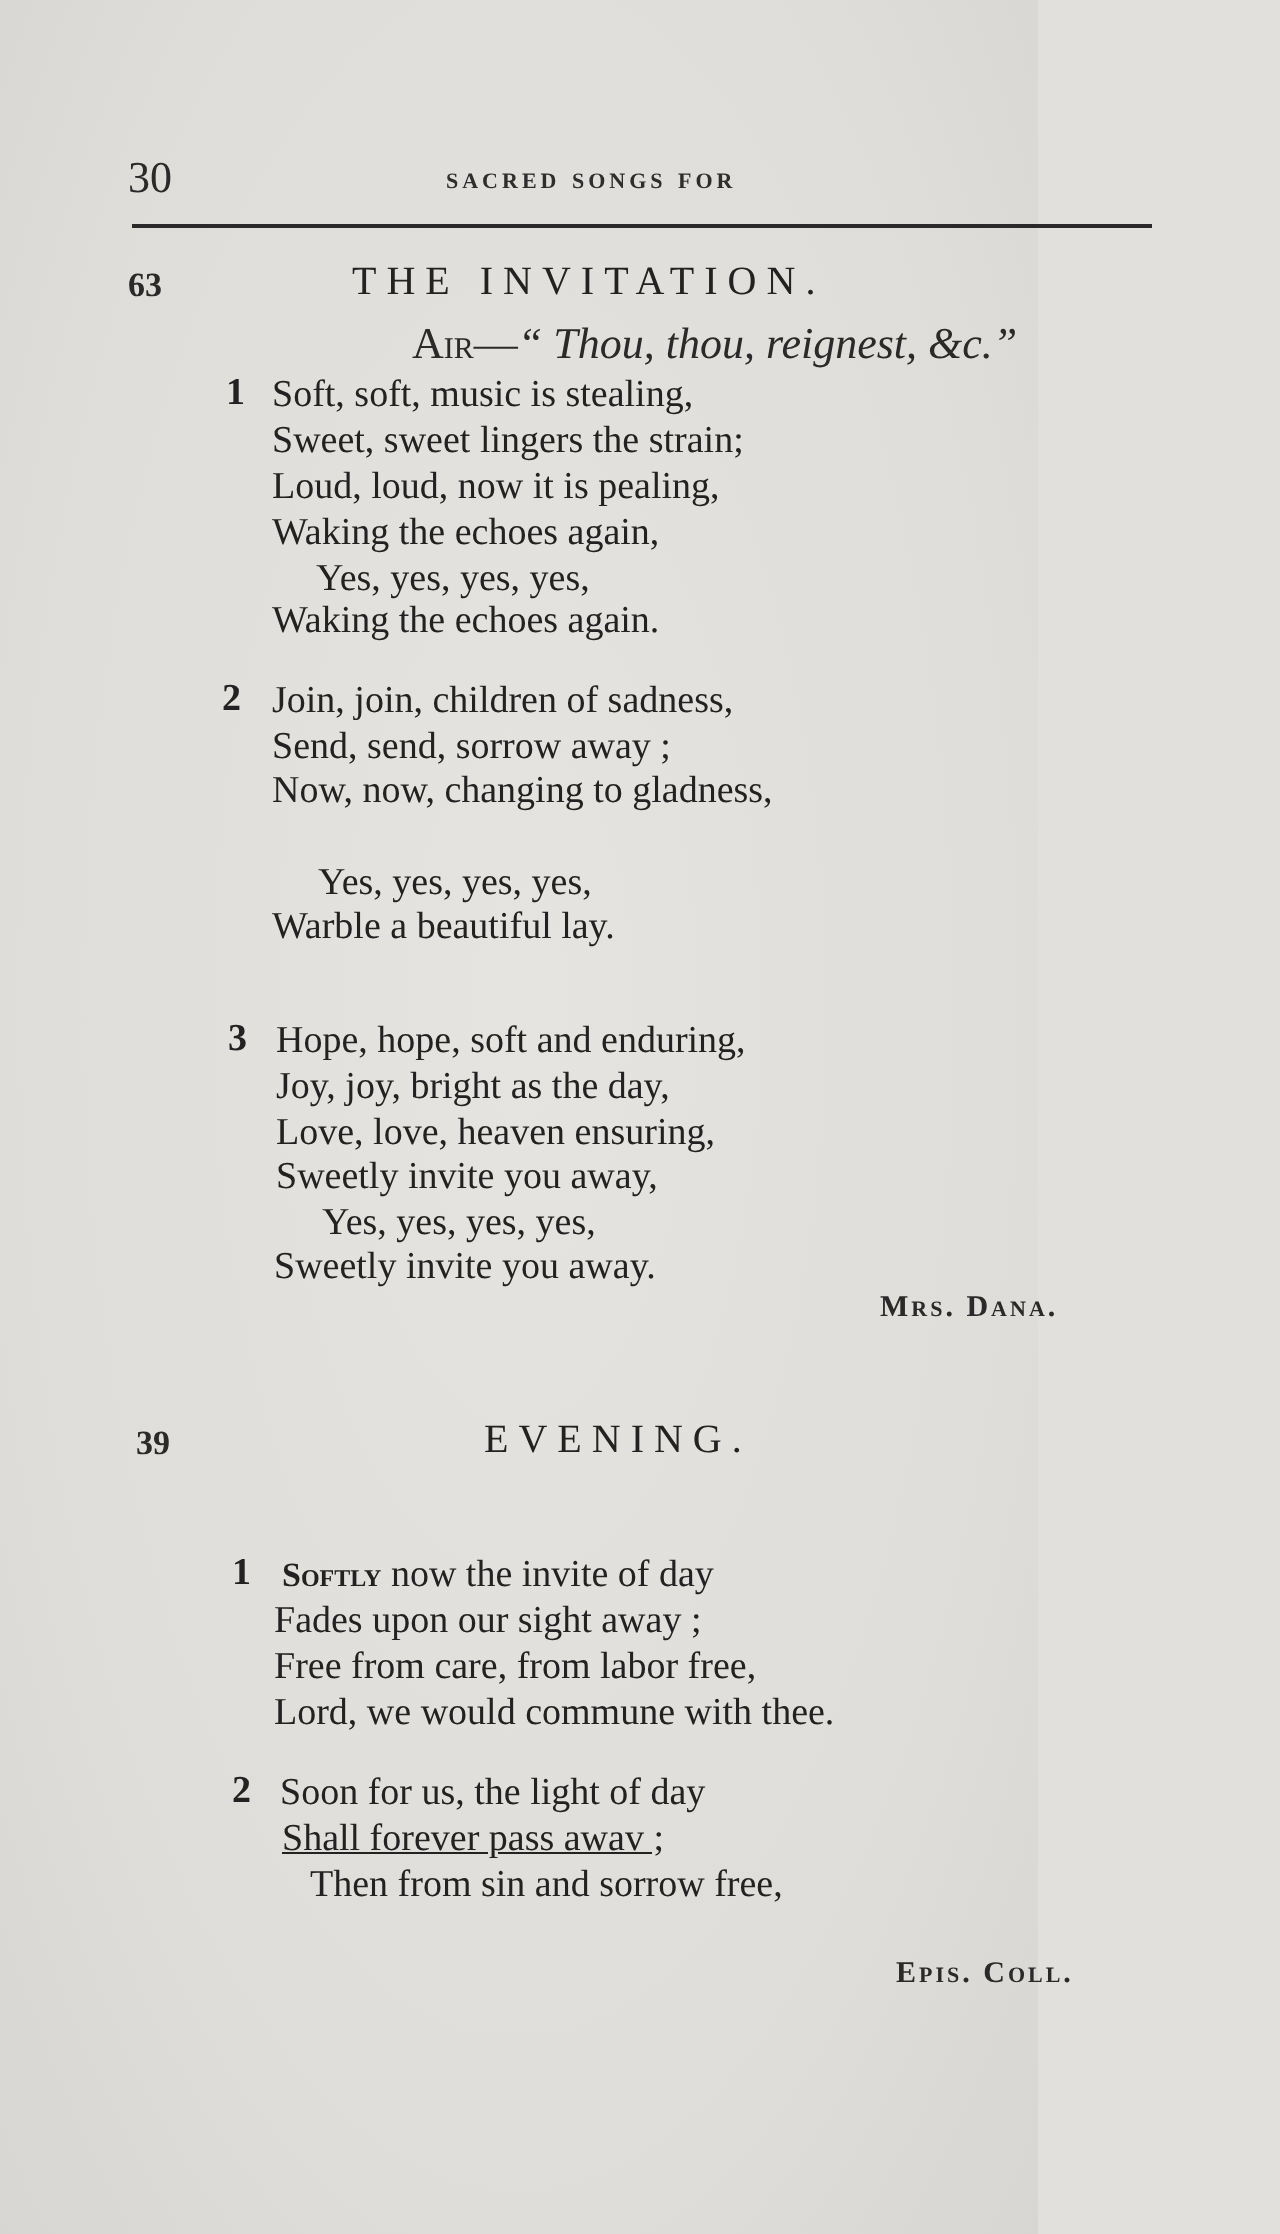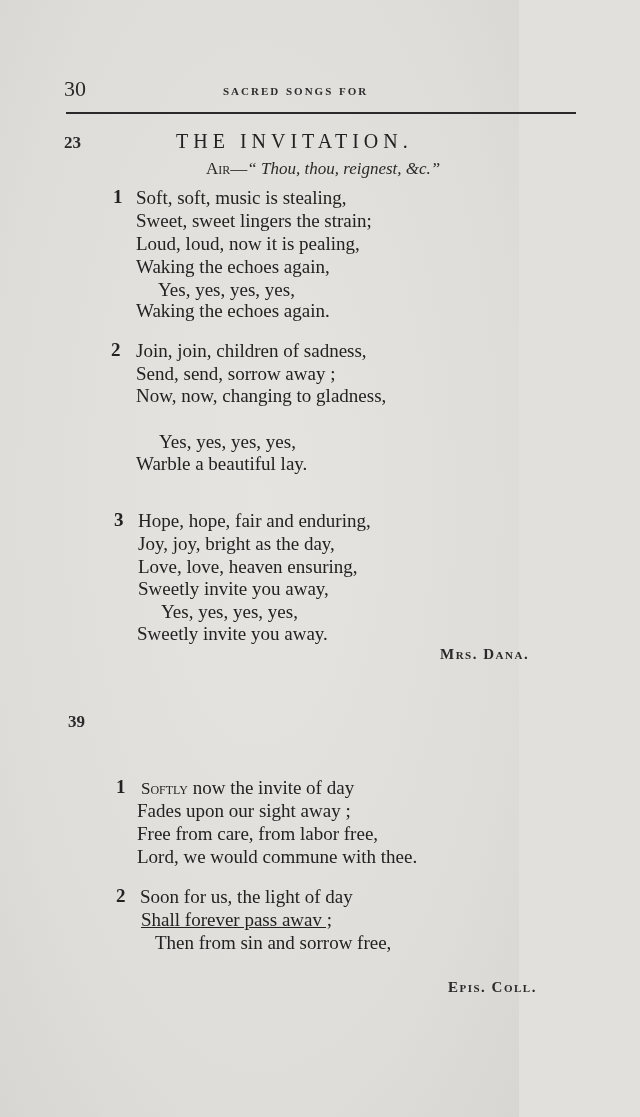--- a/index.html
+++ b/index.html
@@ -46,21 +46,21 @@
       font-size: 17px;
       font-weight: bold;
       color: #2a2a2a;
     }
     .hymn-title {
       font-size: 20px;
       letter-spacing: 5px;
       color: #222;
     }
     .air {
-      font-size: 17px;
+      font-size: 22px;
       color: #2a2a2a;
     }
     .air .air-label {
       font-variant: small-caps;
       font-style: normal;
     }
     .air .air-tune { font-style: italic; }
     .stanza-num {
       font-size: 19px;
       font-weight: bold;
@@ -71,32 +71,32 @@
       color: #222;
       line-height: 23px;
     }
     .author {
       font-size: 15px;
       font-weight: bold;
       font-variant: small-caps;
       letter-spacing: 1.5px;
       color: #2a2a2a;
     }
-    .smallcaps { font-variant: small-caps; font-weight: normal; font-size: 17px; }
+    .smallcaps { font-variant: small-caps; font-weight: bold; font-size: 17px; }
   </style>
 </head>
 <body>
 
 <div class="page">
 
   <div class="abs page-number">30</div>
   <div class="abs running-head">SACRED SONGS FOR</div>
   <div class="header-rule"></div>
 
-  <div class="abs hymn-number" style="left:64px;top:133px;">23</div>
+  <div class="abs hymn-number" style="left:64px;top:133px;">63</div>
   <div class="abs hymn-title" style="left:176px;top:130px;">THE INVITATION.</div>
   <div class="abs air" style="left:206px;top:159px;">
     <span class="air-label">Air—</span><span class="air-tune">“ Thou, thou, reignest, &amp;c.”</span>
   </div>
 
   <div class="abs stanza-num" style="left:113px;top:186px;">1</div>
   <div class="abs line" style="left:136px;top:186px;">Soft, soft, music is stealing,</div>
   <div class="abs line" style="left:136px;top:209px;">Sweet, sweet lingers the strain;</div>
   <div class="abs line" style="left:136px;top:232px;">Loud, loud, now it is pealing,</div>
   <div class="abs line" style="left:136px;top:255px;">Waking the echoes again,</div>
@@ -104,30 +104,31 @@
   <div class="abs line" style="left:136px;top:299px;">Waking the echoes again.</div>
 
   <div class="abs stanza-num" style="left:111px;top:339px;">2</div>
   <div class="abs line" style="left:136px;top:339px;">Join, join, children of sadness,</div>
   <div class="abs line" style="left:136px;top:362px;">Send, send, sorrow away ;</div>
   <div class="abs line" style="left:136px;top:384px;">Now, now, changing to gladness,</div>
   <div class="abs line" style="left:159px;top:430px;">Yes, yes, yes, yes,</div>
   <div class="abs line" style="left:136px;top:452px;">Warble a beautiful lay.</div>
 
   <div class="abs stanza-num" style="left:114px;top:509px;">3</div>
-  <div class="abs line" style="left:138px;top:509px;">Hope, hope, fair and enduring,</div>
+  <div class="abs line" style="left:138px;top:509px;">Hope, hope, soft and enduring,</div>
   <div class="abs line" style="left:138px;top:555px;">Love, love, heaven ensuring,</div>
   <div class="abs line" style="left:138px;top:532px;">Joy, joy, bright as the day,</div>
   <div class="abs line" style="left:138px;top:577px;">Sweetly invite you away,</div>
   <div class="abs line" style="left:161px;top:600px;">Yes, yes, yes, yes,</div>
   <div class="abs line" style="left:137px;top:622px;">Sweetly invite you away.</div>
 
   <div class="abs author" style="left:440px;top:646px;">Mrs. Dana.</div>
 
   <div class="abs hymn-number" style="left:68px;top:712px;">39</div>
+  <div class="abs hymn-title" style="left:242px;top:709px;">EVENING.</div>
 
   <div class="abs stanza-num" style="left:116px;top:776px;">1</div>
   <div class="abs line" style="left:141px;top:776px;"><span class="smallcaps">Softly</span><span> now the invite of day</span></div>
   <div class="abs line" style="left:137px;top:799px;">Fades upon our sight away ;</div>
   <div class="abs line" style="left:137px;top:822px;">Free from care, from labor free,</div>
   <div class="abs line" style="left:137px;top:845px;">Lord, we would commune with thee.</div>
 
   <div class="abs stanza-num" style="left:116px;top:885px;">2</div>
   <div class="abs line" style="left:140px;top:885px;">Soon for us, the light of day</div>
   <div class="abs line" style="left:141px;top:908px;text-decoration:underline;">Shall forever pass awav ;</div>

